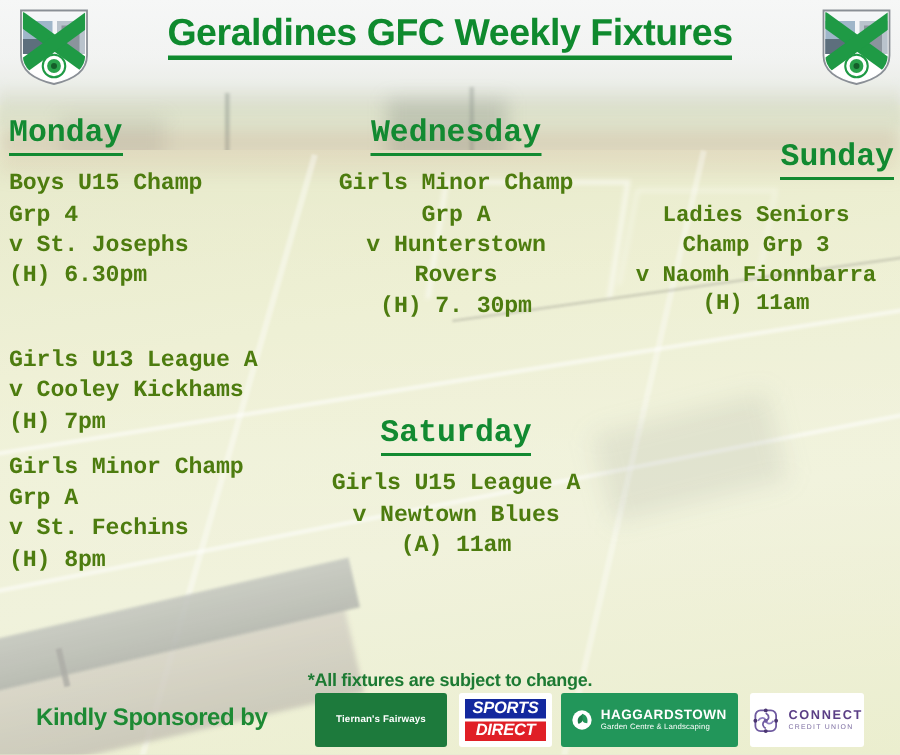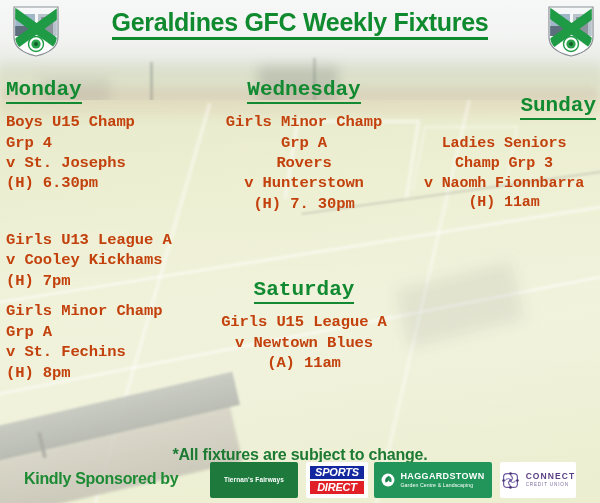--- a/index.html
+++ b/index.html
@@ -100,30 +100,30 @@
 
   .day{
     font-size:21px;font-weight:bold;color:#128a31;
     margin-bottom:8px;line-height:1.1;
   }
   .day span{display:inline-block;border-bottom:2.5px solid #128a31;padding-bottom:1px;}
 
   .fx{margin-bottom:2px;}
   .fx + .fx{margin-top:18px;}
   .fx p{
-    margin:0;font-size:15.5px;font-weight:bold;color:#c2410c;
+    margin:0;font-size:15.5px;font-weight:bold;color:#4d7c0f;
     line-height:1.32;letter-spacing:-.1px;
   }
   .col-sun .fx p{font-size:15px;text-align:center;}
   .col-wed .fx p{font-size:15.5px;}
 
   
   .note{
     position:absolute;left:0;right:0;top:446px;text-align:center;
-    font-size:16px;font-weight:bold;color:#1d7a33;letter-spacing:-.2px;
+    font-size:12px;font-weight:bold;color:#1d7a33;letter-spacing:-.2px;
   }
   .sponsored-by{
     position:absolute;left:24px;top:470px;
     font-size:16px;font-weight:bold;color:#1d8a34;letter-spacing:-.3px;
   }
   .logos{position:absolute;left:210px;top:462px;width:380px;height:38px;}
   .logo{position:absolute;top:0;height:36px;border-radius:2px;overflow:hidden;}
 
   
   .lg-sv{left:0;width:88px;background:#1d7a3c;display:flex;flex-direction:column;
@@ -256,22 +256,22 @@
     </div>
   </div>
 
   <div class="col col-wed">
     <div class="day">
       <span>Wednesday</span>
     </div>
     <div class="fx">
       <p>Girls Minor Champ</p>
       <p>Grp A</p>
+      <p>v Hunterstown</p>
       <p>Rovers</p>
-      <p>v Hunterstown</p>
       <p>(H) 7. 30pm</p>
     </div>
   </div>
 
   <div class="col col-sun">
     <div class="day">
       <span>Sunday</span>
     </div>
     <div class="fx" style="margin-top:14px;">
       <p>Ladies Seniors</p>

